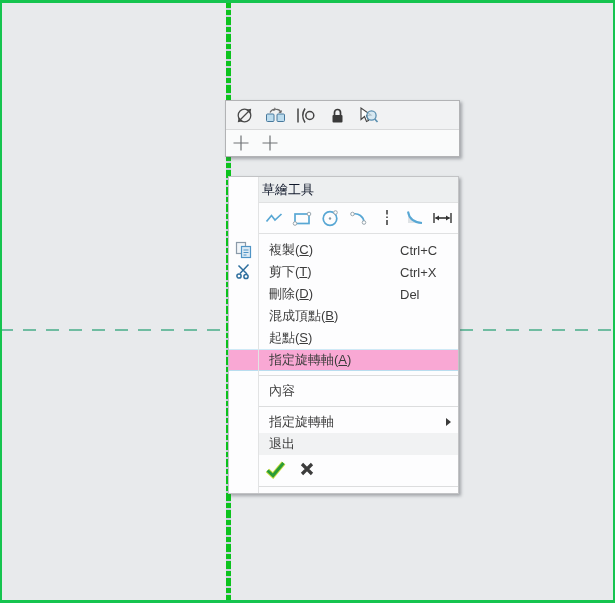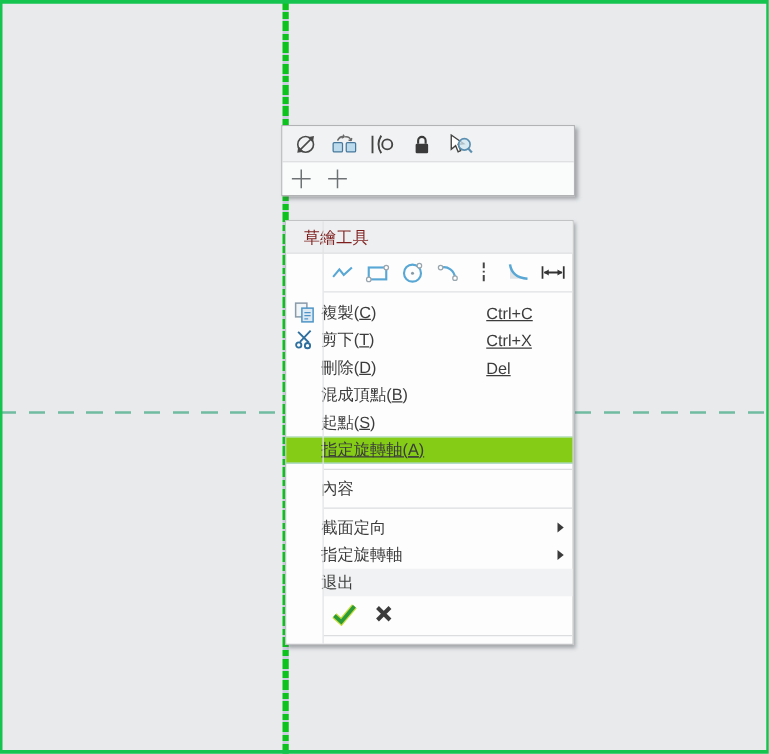--- a/index.html
+++ b/index.html
@@ -35,30 +35,30 @@
   .tb-row2{height:26px;display:flex;align-items:center;gap:7px;padding:0 4px;background:#fafbfb;}
   .tb-btn{display:flex;align-items:center;justify-content:center;width:22px;height:22px;cursor:default;}
   
   .menu{
     position:absolute;left:228px;top:176px;width:229px;z-index:10;
     background:#fdfdfe;border:1px solid #c2c3c5;
     box-shadow:2px 2px 3px rgba(80,85,92,.45);
     font-size:13px;padding-bottom:3px;
   }
   .gutter-line{position:absolute;left:29px;top:0;bottom:0;width:1px;background:#e2e3e4;z-index:6;pointer-events:none;}
-  .menu-header{height:25px;line-height:25px;background:#edeff0;
-    padding-left:14px;border-bottom:1px solid #e0e1e2;color:#7f1d1d;}
+  .menu-header{height:25px;line-height:25px;margin-left:30px;background:#edeff0;
+    padding-left:3px;border-bottom:1px solid #e0e1e2;color:#0f172a;}
   .tools-row{height:30px;margin-left:30px;display:flex;align-items:center;gap:7px;
     padding:0 5px;border-bottom:1px solid #e0e1e2;}
   .tool-btn{display:flex;align-items:center;justify-content:center;width:24px;height:24px;cursor:default;}
   .items-pad{height:5px;}
-  .menu-item{height:22px;display:flex;align-items:center;padding-left:28px;position:relative;cursor:default;}
+  .menu-item{height:22px;display:flex;align-items:center;padding-left:40px;position:relative;cursor:default;}
   .menu-item .gutter-icon{position:absolute;left:6px;top:2px;}
-  .menu-item .shortcut{position:absolute;left:160px;text-decoration:underline;}
-  .menu-item.highlight{background:#84cc16;box-shadow:inset 0 -1px 0 #b9ddef, inset 0 1px 0 #cfe9f6;text-decoration:underline;}
+  .menu-item .shortcut{position:absolute;left:171px;}
+  .menu-item.highlight{background:#f9a8d4;box-shadow:inset 0 -1px 0 #b9ddef, inset 0 1px 0 #cfe9f6;}
   .menu-item.subtle::before{content:"";position:absolute;left:30px;right:0;top:0;bottom:0;background:#f1f2f3;z-index:-1;}
   .menu-item.subtle{z-index:0;}
   .key{text-decoration:underline;}
   .sub-arrow{position:absolute;right:7px;width:0;height:0;
     border-left:5px solid #3a3a3a;border-top:4px solid transparent;border-bottom:4px solid transparent;}
   .sep{height:1px;background:#dcddde;margin:4px 0 4px 30px;}
   .sep.small{margin:3px 0 3px 30px;}
   .confirm-row{height:28px;display:flex;align-items:center;gap:14px;padding-left:36px;}
   .confirm-btn{display:flex;align-items:center;justify-content:center;cursor:default;}
 </style>
@@ -222,24 +222,20 @@
   </div>
 
   <div class="sep"></div>
 
   <div class="menu-item">
     <span>內容</span>
   </div>
 
   <div class="sep"></div>
 
-  <div class="menu-item">
-    <span>截面定向</span>
-    <span class="sub-arrow"></span>
-  </div>
 
   <div class="menu-item">
     <span>指定旋轉軸</span>
     <span class="sub-arrow"></span>
   </div>
 
   <div class="menu-item subtle">
     <span>退出</span>
   </div>
 

